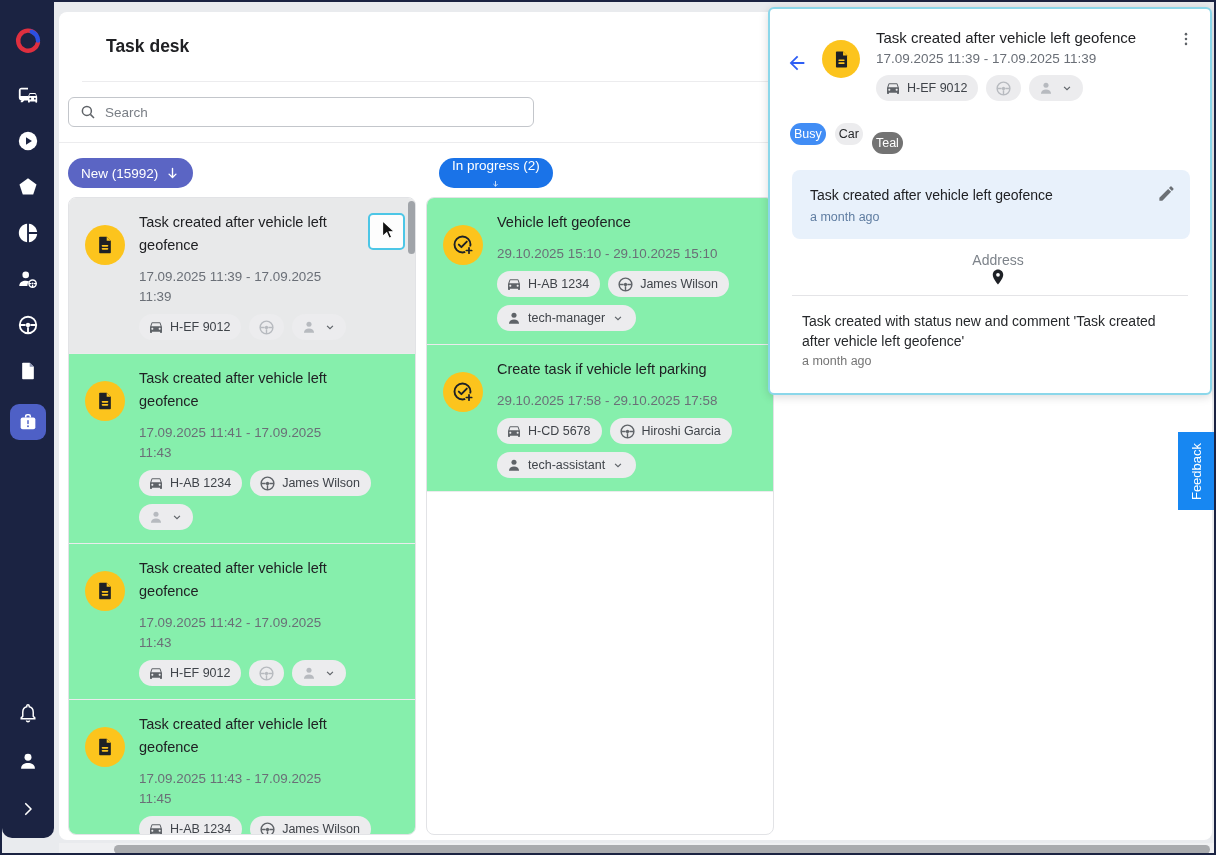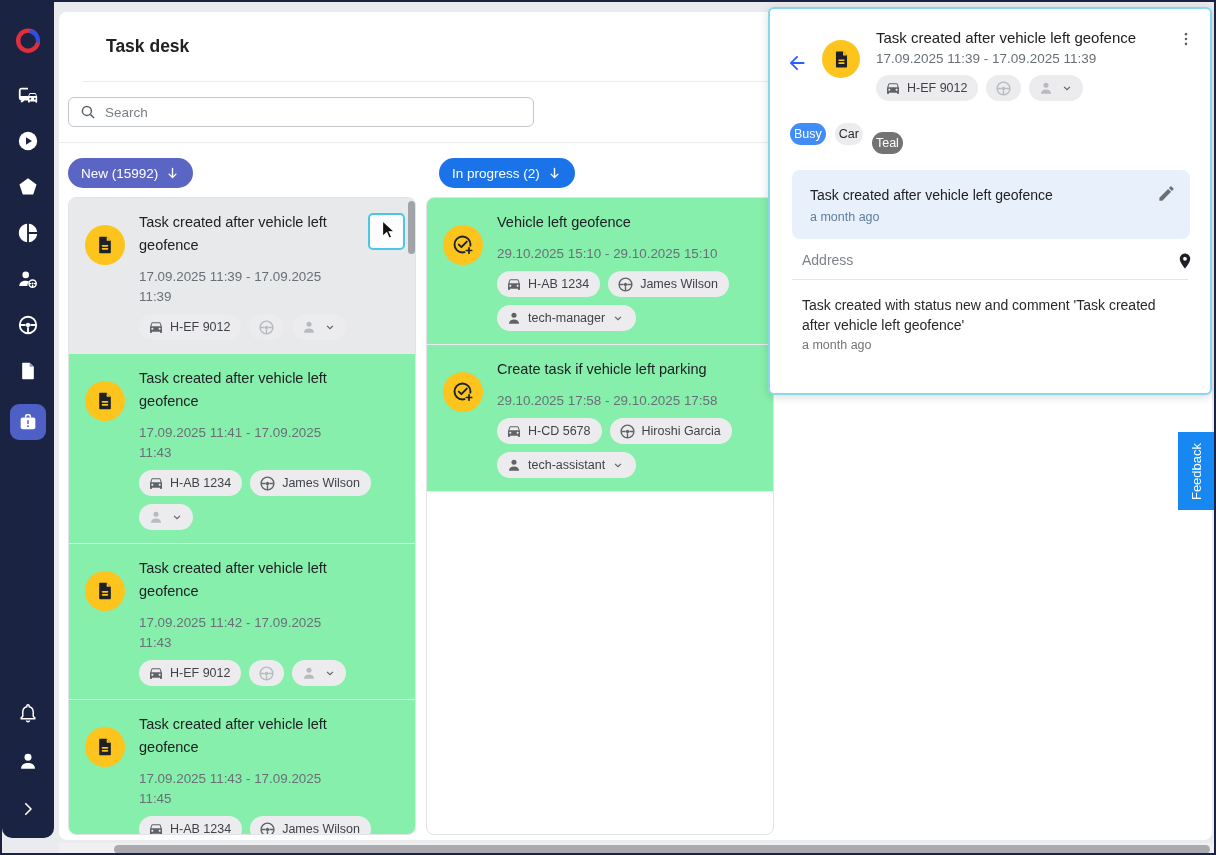--- a/index.html
+++ b/index.html
@@ -21,21 +21,21 @@
   .mc-header { height:70px; display:flex; align-items:center; padding-left:24px; border-bottom:1px solid #ececee;margin-left:23px; }
   .mc-header h1 { font-size:17.5px; font-weight:bold; color:#202124; }
   .search-row { height:61px; border-bottom:1px solid #ececee; display:flex; align-items:center; padding-left:9px; }
   .search-box { width:466px; height:30px; border:1px solid #c3c6cb; border-radius:6px; display:flex; align-items:center; gap:8px; padding:0 10px; background:#fff; }
   .search-box input { border:none; outline:none; flex:1; font-size:13.5px; color:#202124; font-family:"Liberation Sans",sans-serif; background:transparent; }
   .search-box input::placeholder { color:#797e85; }
 
   .pill { position:absolute; height:30px; border-radius:15px; display:inline-flex; align-items:center; gap:7px;
           padding:0 13px; color:#fff; font-size:13.5px; cursor:pointer; }
   .pill-new { left:9px; top:146px; background:#5b65c4; }
-  .pill-prog { left:380px; top:146px; background:#1a73e8; }
+  .pill-prog { left:380px; top:146px; background:#1a73e8;flex-direction:column; }
 
   .col-list { position:absolute; top:185px; width:348px; height:638px; background:#fff;
               border:1px solid #e2e3e6; border-radius:8px; overflow:hidden; }
   .col1 { left:9px; }
   .col2 { left:367px; }
 
   .card { display:flex; gap:14px; padding:13px 10px 13px 16px; border-bottom:1px solid #ebebed; cursor:pointer; background:#86efac; }
   .card.selected { background:#e8e9ea; }
   .avatar { flex:none; width:40px; height:40px; border-radius:50%; background:#fcc41d; display:flex; align-items:center; justify-content:center; margin-top:14px; }
   .card-body { display:flex; flex-direction:column; min-width:0; }
@@ -64,21 +64,21 @@
   .panel-chips { display:flex; gap:8px; margin-top:9px; }
   .tags { display:flex; gap:9px; margin:22px 0 0 20px; }
   .tag { height:22px; border-radius:12px; padding:0 4px; display:inline-flex; align-items:center; font-size:12.5px; cursor:pointer; }
   .tag-busy { background:#418df5; color:#fff; }
   .tag-car { background:#ececee; color:#26282b; }
   .tag-teal { background:#737373; color:#fff;margin-top:9px; }
   .comment-box { position:relative; margin:16px 20px 0 22px; background:#e8f1fb; border-radius:8px; padding:17px 48px 15px 18px; }
   .comment-title { font-size:14px; color:#202124; }
   .comment-time { font-size:12.5px; color:#5f7da1; margin-top:7px; }
   .edit-btn { position:absolute; right:14px; top:14px; cursor:pointer; }
-  .addr-row { display:flex; align-items:flex-start; justify-content:space-between; padding:13px 16px 9px 32px; }
+  .addr-row { display:flex; align-items:center; justify-content:space-between; padding:13px 16px 9px 32px;flex-direction:column; }
   .addr-label { font-size:14px; color:#7d838a; }
   .addr-pin { cursor:pointer; }
   .panel-divider { border-top:1px solid #e4e4e7; margin:0 22px; }
   .history { padding:15px 40px 0 32px; }
   .history-text { font-size:14px; color:#26282b; line-height:20px; max-width:380px; }
   .history-time { font-size:12.5px; color:#757575; margin-top:3px; }
 
   
   .feedback { position:absolute; left:1176px; top:430px; width:38px; height:78px; background:#1787f2; z-index:7;
               display:flex; align-items:center; justify-content:center; cursor:pointer; }

